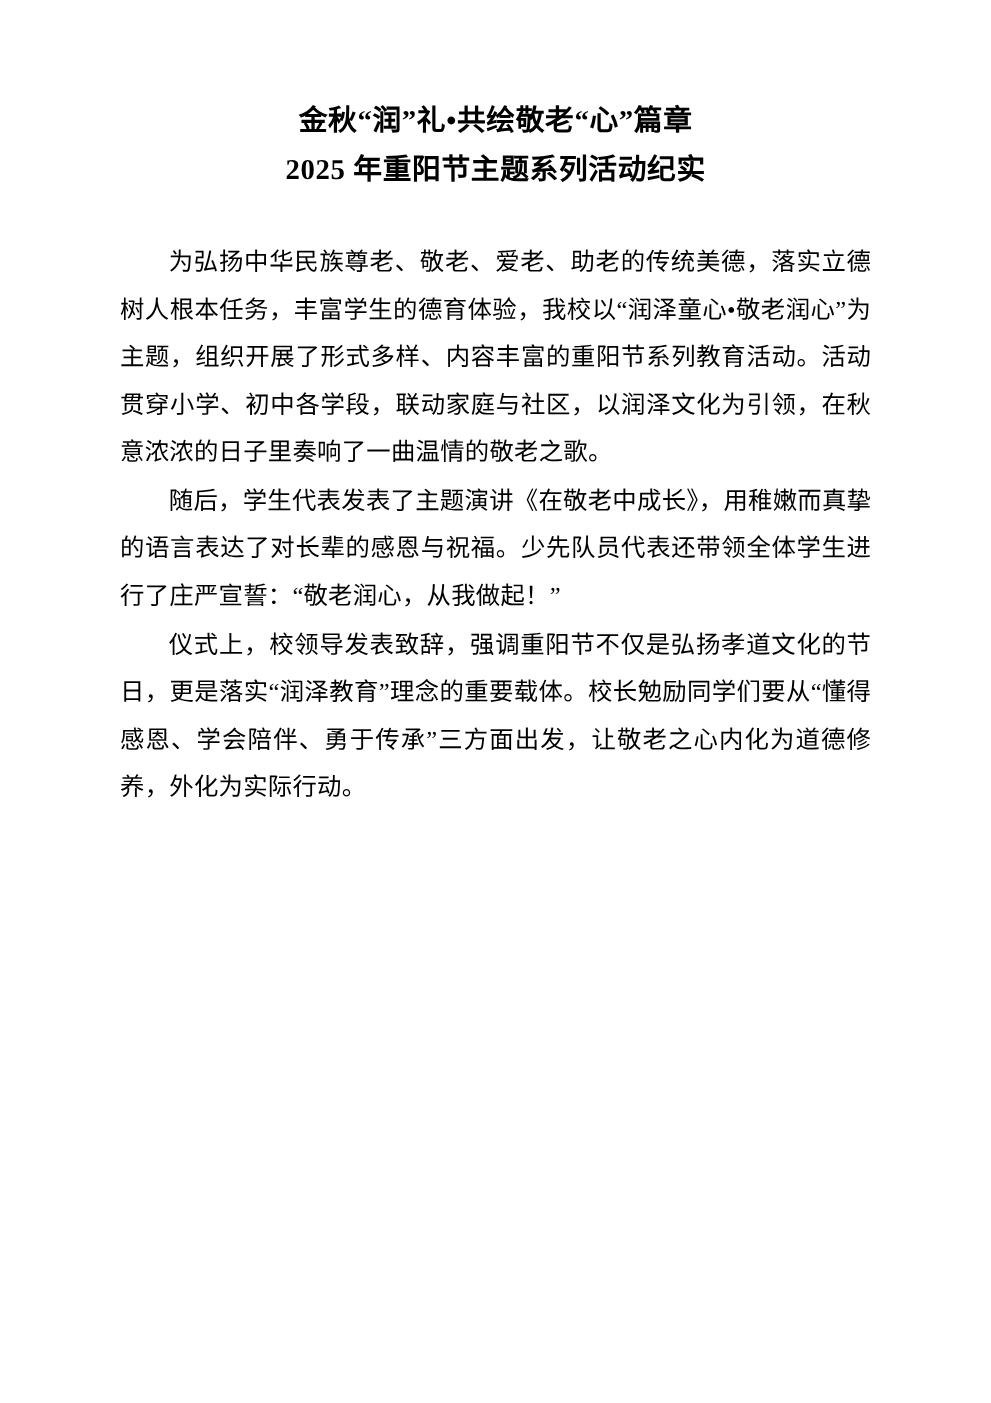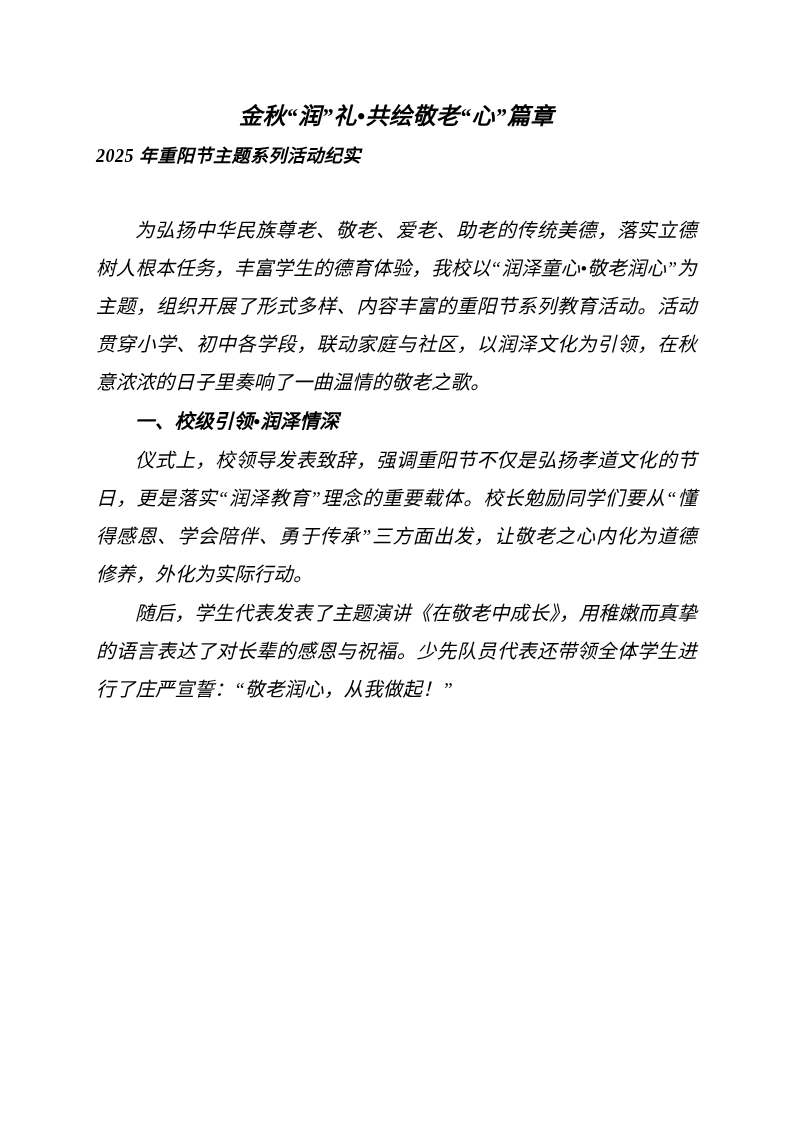--- a/index.html
+++ b/index.html
@@ -11,35 +11,35 @@
     width: 793px;
     height: 1122px;
     font-family: "Liberation Serif", "DejaVu Serif", serif;
     color: #000000;
     overflow: hidden;
   }
   .page {
     box-sizing: border-box;
     width: 793px;
     height: 1122px;
-    padding: 98px 96px 70px 96px;
+    padding: 78px 96px 70px 96px;
     position: relative;
-    font-style: italic;
   }
   .doc-title {
     text-align: center;
     font-weight: bold;
     font-size: 23px;
     line-height: 38px;
     letter-spacing: 0.5px;
     margin: 0 0 2px 0;
   }
   .doc-subtitle {
+    text-align: center;
     font-weight: bold;
-    font-size: 18px;
+    font-size: 23px;
     line-height: 36px;
     letter-spacing: 0.5px;
     margin: 0;
   }
   .body-block {
     margin-top: 38px;
   }
   p.para {
     margin: 0 0 1px 0;
     font-size: 19.5px;
@@ -60,17 +60,16 @@
 </style>
 </head>
 <body>
 
 <div class="page">
   <h1 class="doc-title">金秋“润”礼•共绘敬老“心”篇章</h1>
   <h2 class="doc-subtitle">2025 年重阳节主题系列活动纪实</h2>
 
   <div class="body-block">
     <p class="para">为弘扬中华民族尊老、敬老、爱老、助老的传统美德，落实立德树人根本任务，丰富学生的德育体验，我校以“润泽童心•敬老润心”为主题，组织开展了形式多样、内容丰富的重阳节系列教育活动。活动贯穿小学、初中各学段，联动家庭与社区，以润泽文化为引领，在秋意浓浓的日子里奏响了一曲温情的敬老之歌。</p>
-    <p class="heading">一、校级引领•润泽情深</p>
+    <p class="para">随后，学生代表发表了主题演讲《在敬老中成长》，用稚嫩而真挚的语言表达了对长辈的感恩与祝福。少先队员代表还带领全体学生进行了庄严宣誓：“敬老润心，从我做起！”</p>
     <p class="para">仪式上，校领导发表致辞，强调重阳节不仅是弘扬孝道文化的节日，更是落实“润泽教育”理念的重要载体。校长勉励同学们要从“懂得感恩、学会陪伴、勇于传承”三方面出发，让敬老之心内化为道德修养，外化为实际行动。</p>
-    <p class="para">随后，学生代表发表了主题演讲《在敬老中成长》，用稚嫩而真挚的语言表达了对长辈的感恩与祝福。少先队员代表还带领全体学生进行了庄严宣誓：“敬老润心，从我做起！”</p>
   </div>
 </div>
 
 </body></html>

